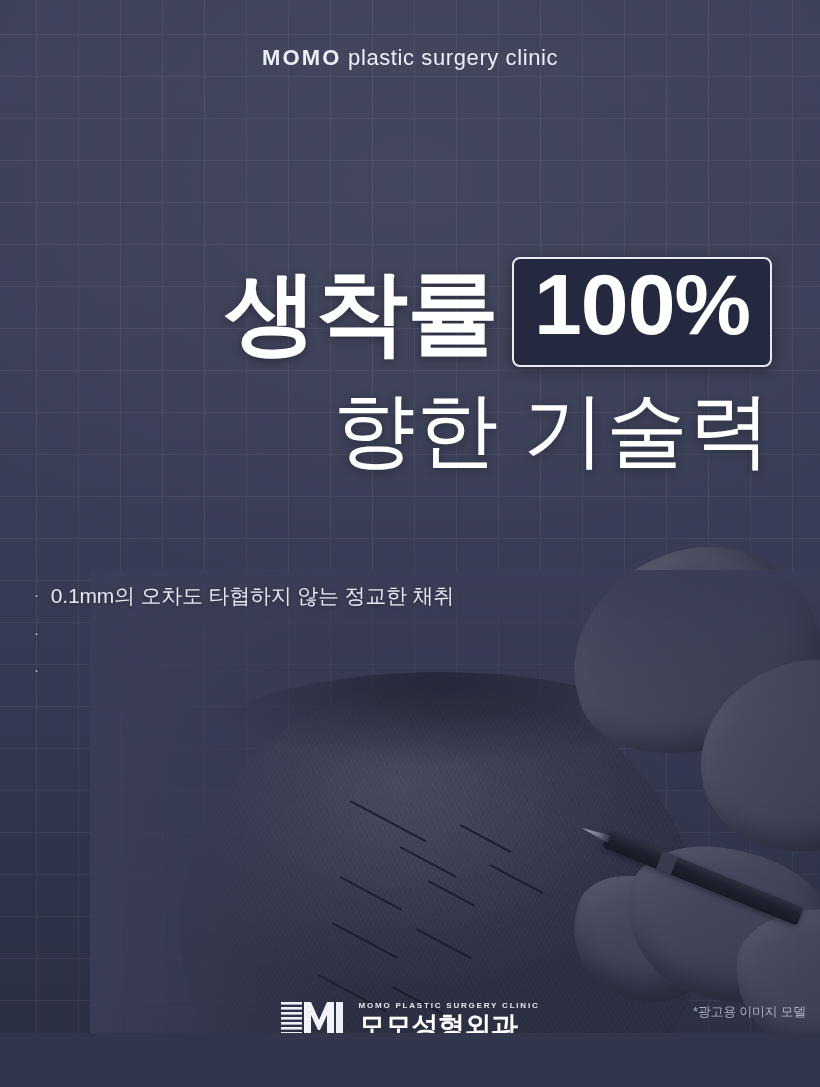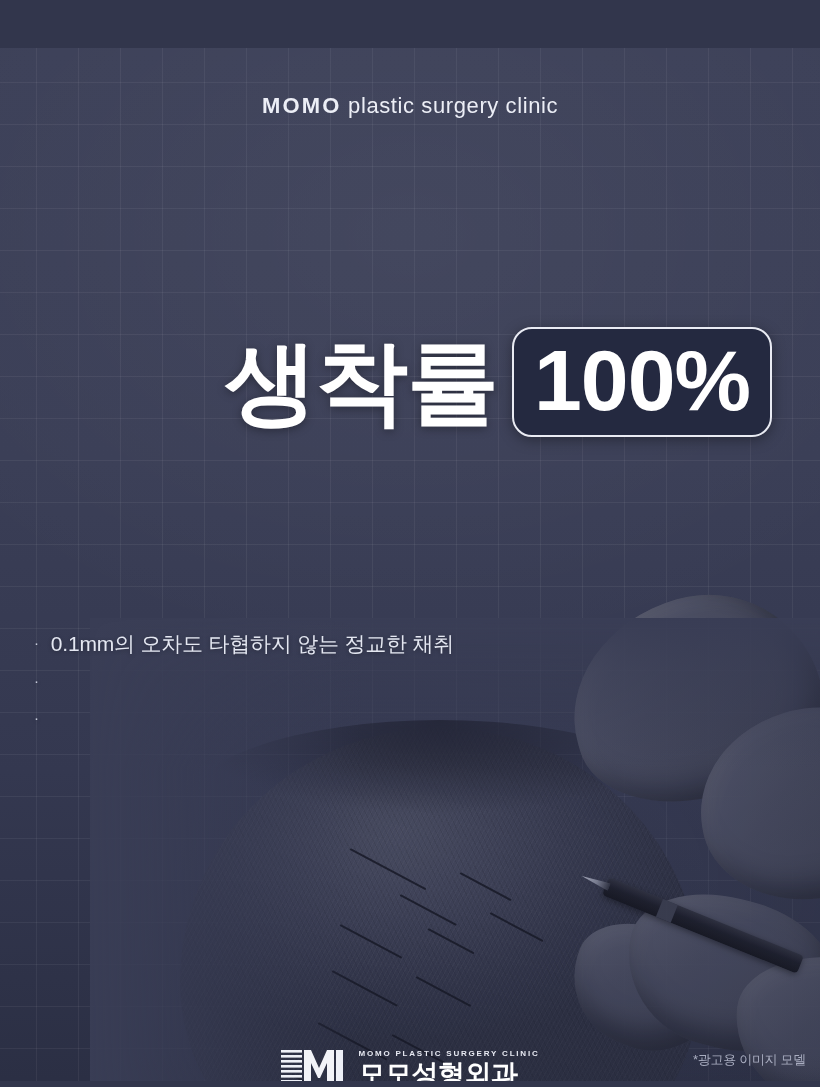--- a/index.html
+++ b/index.html
@@ -9,21 +9,20 @@
     background:#32364c;
     font-family:"Liberation Sans", sans-serif;
     overflow:hidden;
   }
 
   .poster {
     position:relative;
     width:820px; height:1033px;
     background:#1d4ed8;
     overflow:hidden;
-    margin-top:48px;
   }
 
   
   .grid-layer {
     position:absolute; inset:0;
     background-image:
       linear-gradient(to right, rgba(255,255,255,0.055) 1px, transparent 1px),
       linear-gradient(to bottom, rgba(255,255,255,0.055) 1px, transparent 1px);
     background-size:42px 42px;
     background-position:-6px -8px;
@@ -140,42 +139,42 @@
   }
   .brand-header .momo {
     font-weight:700;
     letter-spacing:2.2px;
   }
   .brand-header .rest {
     font-weight:300;
     letter-spacing:0.6px;
   }
 
-  .headline { position:absolute; top:276px; right:48px; text-align:right; }
+  .headline { position:absolute; top:254px; right:48px; text-align:right; }
 
   .hl-row1 {
     display:flex; align-items:center; justify-content:flex-end;
     gap:14px;
     height:116px;
   }
   .hl-strong {
     font-size:92px;
     font-weight:700;
     color:#ffffff;
     letter-spacing:-1px;
     line-height:1;
     text-shadow:0 2px 10px rgba(0,0,0,0.35);
   }
   .badge {
-    display:flex; align-items:center; justify-content:center;
+    display:flex; align-items:flex-start; justify-content:center;
     height:110px;
     padding:2px 20px 6px 20px;
     background:#242940;
     border:2.5px solid #e9ebf3;
-    border-radius:20px;
+    border-radius:8px;
     box-shadow:0 3px 14px rgba(0,0,0,0.35);
   }
   .badge-text {
     font-size:86px;
     font-weight:700;
     color:#ffffff;
     line-height:1;
     letter-spacing:-1px;
   }
   .hl-row2 {
@@ -304,20 +303,21 @@
       <span class="momo">MOMO</span><span>&nbsp;</span><span class="rest">plastic surgery clinic</span>
     </div>
 
     <div class="headline">
       <div class="hl-row1">
         <span class="hl-strong">생착률</span>
         <span class="badge">
           <span class="badge-text">100%</span>
         </span>
       </div>
+      <div class="hl-row2">향한 기술력</div>
     </div>
 
     <div class="bullets">
       <div class="bullet">
         <span class="bullet-dot">·</span>
         <span>0.1mm의 오차도 타협하지 않는 정교한 채취</span>
       </div>
       <div class="bullet">
         <span class="bullet-dot">·</span>
       </div>

